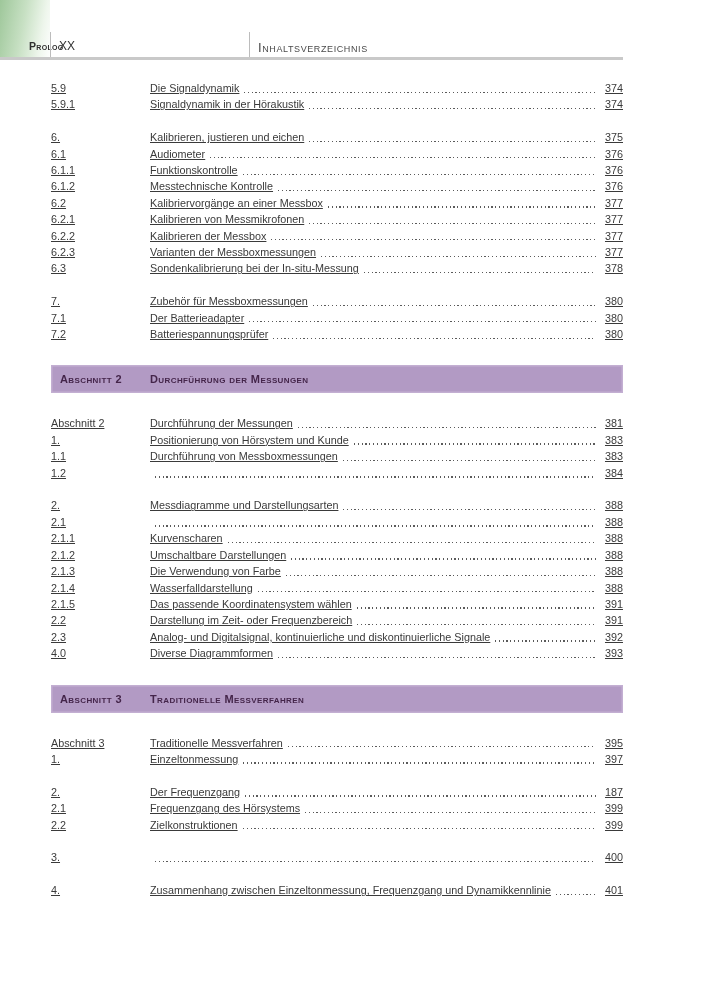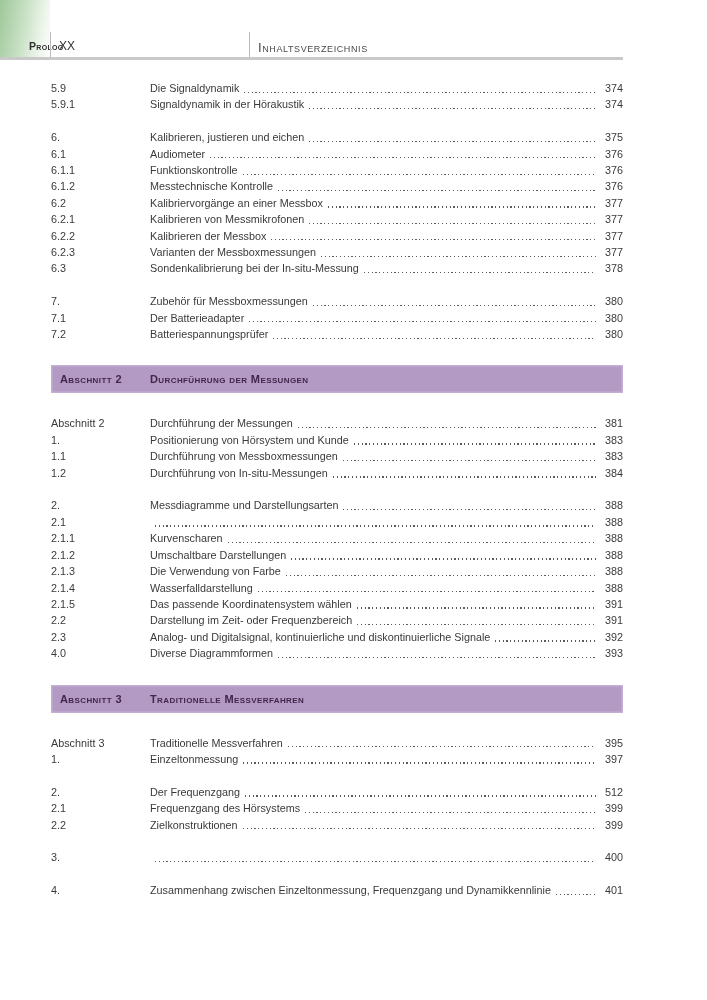--- a/index.html
+++ b/index.html
@@ -39,21 +39,21 @@
   .vdiv-2 { left:249px; }
   .header-rule {
     position:absolute; left:0; top:57px;
     width:623px; height:2.5px; background:#c9c9c9;
   }
 
   
   .content {
     position:absolute; left:51px; top:80px; width:572px;
   }
-  .group { margin:0 0 16.4px 0; }
+  .group { margin:0 0 16.4px 0;text-decoration:underline; }
   .row {
     display:flex; align-items:flex-end;
     line-height:16.4px; font-size:10.8px;
     white-space:nowrap;
   }
   .num { width:99px; flex:0 0 99px; }
   .title { flex:0 0 auto; }
   .leader {
     flex:1 1 auto; min-width:8px;
     align-self:flex-end;
@@ -196,21 +196,20 @@
         <span class="page">383</span>
       </div>
       <div class="row">
         <span class="num">1.1</span>
         <span class="title">Durchführung von Messboxmessungen</span>
         <span class="leader"></span>
         <span class="page">383</span>
       </div>
       <div class="row">
         <span class="num">1.2</span>
-        <span class="title">Durchführung von In-situ-Messungen</span>
         <span class="leader"></span>
         <span class="page">384</span>
       </div>
     </div>
     <div class="group">
       <div class="row">
         <span class="num">2.</span>
         <span class="title">Messdiagramme und Darstellungsarten</span>
         <span class="leader"></span>
         <span class="page">388</span>
@@ -285,21 +284,21 @@
         <span class="title">Einzeltonmessung</span>
         <span class="leader"></span>
         <span class="page">397</span>
       </div>
     </div>
     <div class="group">
       <div class="row">
         <span class="num">2.</span>
         <span class="title">Der Frequenzgang</span>
         <span class="leader"></span>
-        <span class="page">512</span>
+        <span class="page">187</span>
       </div>
       <div class="row">
         <span class="num">2.1</span>
         <span class="title">Frequenzgang des Hörsystems</span>
         <span class="leader"></span>
         <span class="page">399</span>
       </div>
       <div class="row">
         <span class="num">2.2</span>
         <span class="title">Zielkonstruktionen</span>

